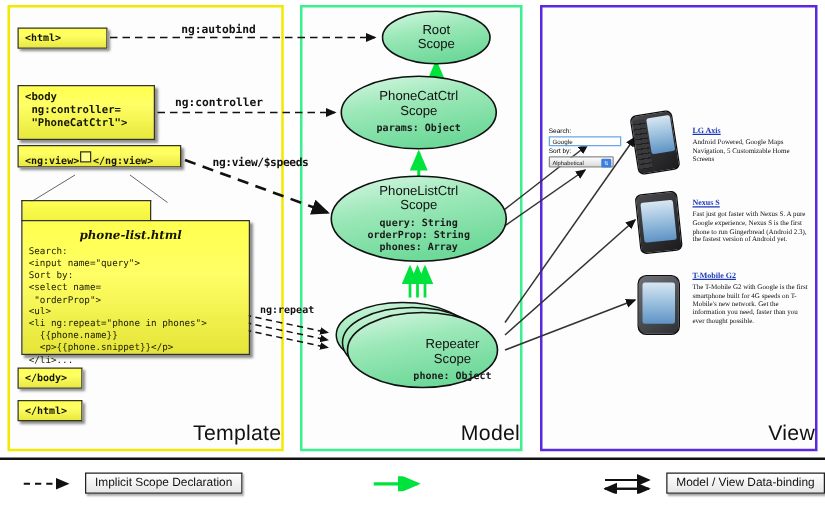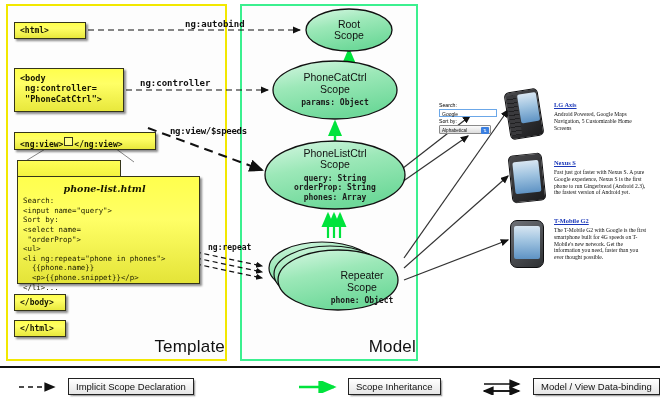--- a/index.html
+++ b/index.html
@@ -20,21 +20,21 @@
                font-size:17px;letter-spacing:.2px;color:#111;}
 
   
   .ybox{position:absolute;background:linear-gradient(180deg,#ffff4d 0%,#ffff66 35%,#e8e83c 100%);
         border:1.6px solid #35351a;box-shadow:2px 2px 2px rgba(0,0,0,.45);
         font-family:"DejaVu Sans Mono",monospace;font-weight:bold;font-size:8.5px;
         color:#151500;box-sizing:border-box;z-index:8;white-space:pre;line-height:1.22;}
 
   #tag-html{left:14px;top:22px;width:72px;height:17px;padding:3px 0 0 5px;font-size:8px;}
   #tag-body{left:14px;top:68px;width:110px;height:44px;padding:4px 0 0 5px;}
-  #tag-ngview{left:14px;top:116px;width:142px;height:18px;padding:4px 0 0 5px;font-size:8px;margin-top:16px;}
+  #tag-ngview{left:14px;top:116px;width:131px;height:18px;padding:4px 0 0 5px;font-size:8px;}
   #tag-bodyclose{left:14px;top:294px;width:52px;height:17px;padding:3px 0 0 5px;font-size:8px;}
   #tag-htmlclose{left:14px;top:320px;width:52px;height:17px;padding:3px 0 0 5px;font-size:8px;}
   .ngview-square{display:inline-block;width:7px;height:7px;border:1.3px solid #35351a;
                  background:#ffff8c;vertical-align:1px;margin:0 1px;}
 
   
   #snippet{position:absolute;left:17px;top:160px;width:183px;height:124px;z-index:8;}
   #snippet .tab{position:absolute;left:0;top:0;width:104px;height:17px;
       background:linear-gradient(180deg,#ffff55,#f2f23f);
       border:1.6px solid #35351a;border-bottom:none;box-sizing:border-box;}
@@ -96,21 +96,21 @@
       color:#1a37b8;text-decoration:underline;line-height:9px;font-weight:bold;}
   .entry p{margin:2px 0 0 0;font-family:"Liberation Serif",serif;font-size:5.6px;
       line-height:6.8px;color:#111;}
   #entry1{top:92px;}
   #entry2{top:150px;}
   #entry3{top:208px;}
 
   
   .wlabel{position:absolute;font-family:"DejaVu Sans Mono",monospace;font-weight:bold;
       font-size:9px;color:#111;z-index:9;white-space:nowrap;}
-  #lab-autobind{left:145px;top:19px;margin-left:40px;}
+  #lab-autobind{left:145px;top:19px;}
   #lab-controller{left:140px;top:78px;}
   #lab-route{left:170px;top:126px;letter-spacing:-.3px;}
   #lab-repeat{left:208px;top:243px;font-size:8px;}
 
   
   #legend{position:absolute;left:0;top:366px;width:660px;height:39px;
       background:#fff;border-top:2px solid #111;z-index:10;}
   .lg{position:absolute;top:9px;height:19px;display:flex;align-items:center;gap:6px;}
   #lg1{left:18px;} #lg2{left:298px;} #lg3{left:483px;}
   .lg .cap{border:1.4px solid #222;background:linear-gradient(180deg,#fff,#e6e6e6);
@@ -120,20 +120,23 @@
 </head>
 <body>
 
 <div id="stage">
 
   <div class="panel" id="panel-template">
     <div class="panel-label">Template</div>
   </div>
   <div class="panel" id="panel-model">
     <div class="panel-label">Model</div>
+  </div>
+  <div class="panel" id="panel-view">
+    <div class="panel-label">View</div>
   </div>
 
   <svg class="layer" id="wires">
     <defs>
       <marker id="ah" markerWidth="7" markerHeight="7" refX="6" refY="3" orient="auto">
         <path d="M0,0 L7,3 L0,6 z" fill="#111"></path>
       </marker>
       <marker id="ahg" markerWidth="7" markerHeight="7" refX="6" refY="3" orient="auto">
         <path d="M0,0 L7,3 L0,6 z" fill="#00e33c"></path>
       </marker>
@@ -288,21 +291,20 @@
     <div class="lg" id="lg1">
       <svg width="44" height="12">
         <path d="M1,6 L36,6" stroke="#111" stroke-width="1.6" fill="none" stroke-dasharray="5,4" marker-end="url(#ah)"></path>
       </svg>
       <span class="cap">Implicit Scope Declaration</span>
     </div>
     <div class="lg" id="lg2">
       <svg width="44" height="12">
         <path d="M1,6 L36,6" stroke="#00e33c" stroke-width="2.6" fill="none" marker-end="url(#ahg)"></path>
       </svg>
-      <span class="cap">Scope Inheritance</span>
     </div>
     <div class="lg" id="lg3">
       <svg width="44" height="16">
         <path d="M1,5 L36,5" stroke="#111" stroke-width="1.6" fill="none" marker-end="url(#ah)"></path>
         <path d="M36,12 L1,12" stroke="#111" stroke-width="1.6" fill="none" marker-end="url(#ah)"></path>
         <path d="M1,12 L36,12" stroke="#111" stroke-width="1.6" fill="none" marker-end="url(#ah)"></path>
       </svg>
       <span class="cap">Model / View Data-binding</span>
     </div>
   </div>

